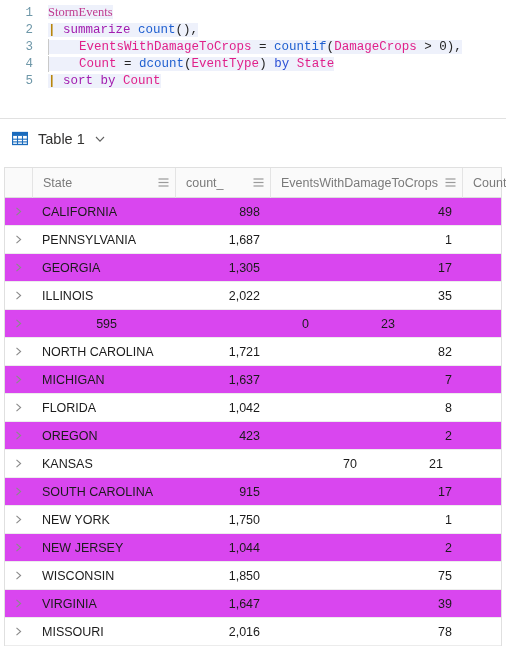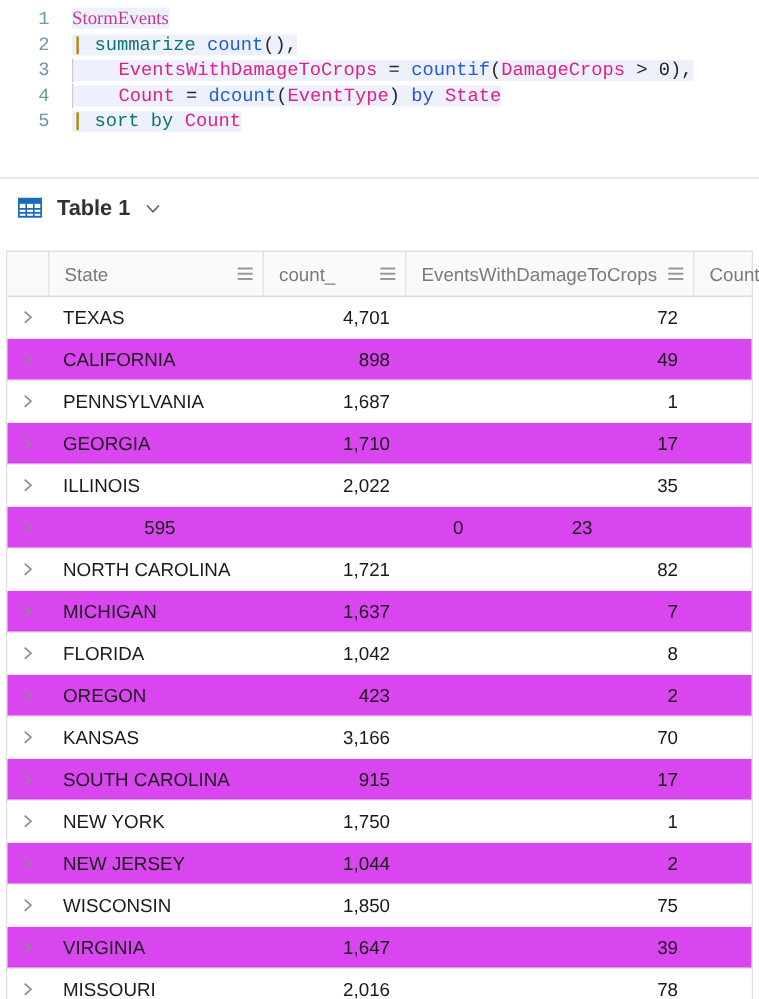--- a/index.html
+++ b/index.html
@@ -43,21 +43,21 @@
     user-select: none;
   }
   .code-text {
     position: relative;
     flex: 1;
     padding-left: 6px;
     box-sizing: border-box;
   }
   .code-text .seg { background: #eef1fb; }
   .tok-table  { color: #c03a8f; font-family: Liberation Serif, serif; }
-  .tok-kw     { color: #0f766e; }
+  .tok-kw     { color: #a21caf; }
   .tok-fn     { color: #1f5fd0; }
   .tok-col    { color: #e0208a; }
   .tok-op     { color: #262626; }
   .tok-num    { color: #1a1a1a; }
   .tok-by     { color: #2b4fd6; }
   .pipe       { color: #b8860b; font-weight: bold; }
   .guide {
     display: inline-block;
     border-left: 1px solid #c9c9c9;
     height: 16px;
@@ -73,21 +73,20 @@
     width: 100%;
   }
 
   
   .table-title-bar {
     display: flex;
     align-items: center;
     height: 40px;
     padding: 0 0 0 12px;
     box-sizing: border-box;
-    font-weight: bold;
   }
   .grid-icon {
     width: 16px;
     height: 16px;
     margin-right: 10px;
     flex: 0 0 auto;
     display: block;
   }
   .table-title {
     font-size: 14.5px;
@@ -259,31 +258,20 @@
       </svg>
     </div>
 
     <div class="gh-cell col-cnt">
       <span class="gh-label">Count</span>
 
     </div>
   </div>
 
   <div id="grid-body">
-      <div class="grid-row">
-        <div class="cell c-expand">
-          <svg class="chev-right" viewBox="0 0 9 9">
-            <polyline points="2.5,0.8 6.6,4.5 2.5,8.2" fill="none" stroke="#8a8a8a" stroke-width="1.1"></polyline>
-          </svg>
-        </div>
-        <div class="cell c-state">TEXAS</div>
-        <div class="cell c-count">4,701</div>
-        <div class="cell c-events">72</div>
-        <div class="cell c-cnt">27</div>
-      </div>
       <div class="grid-row alt">
         <div class="cell c-expand">
           <svg class="chev-right" viewBox="0 0 9 9">
             <polyline points="2.5,0.8 6.6,4.5 2.5,8.2" fill="none" stroke="#8a8a8a" stroke-width="1.1"></polyline>
           </svg>
         </div>
         <div class="cell c-state">CALIFORNIA</div>
         <div class="cell c-count">898</div>
         <div class="cell c-events">49</div>
         <div class="cell c-cnt">26</div>
@@ -299,21 +287,21 @@
         <div class="cell c-events">1</div>
         <div class="cell c-cnt">25</div>
       </div>
       <div class="grid-row alt">
         <div class="cell c-expand">
           <svg class="chev-right" viewBox="0 0 9 9">
             <polyline points="2.5,0.8 6.6,4.5 2.5,8.2" fill="none" stroke="#8a8a8a" stroke-width="1.1"></polyline>
           </svg>
         </div>
         <div class="cell c-state">GEORGIA</div>
-        <div class="cell c-count">1,710</div>
+        <div class="cell c-count">1,305</div>
         <div class="cell c-events">17</div>
         <div class="cell c-cnt">24</div>
       </div>
       <div class="grid-row">
         <div class="cell c-expand">
           <svg class="chev-right" viewBox="0 0 9 9">
             <polyline points="2.5,0.8 6.6,4.5 2.5,8.2" fill="none" stroke="#8a8a8a" stroke-width="1.1"></polyline>
           </svg>
         </div>
         <div class="cell c-state">ILLINOIS</div>
@@ -375,21 +363,20 @@
         <div class="cell c-events">2</div>
         <div class="cell c-cnt">21</div>
       </div>
       <div class="grid-row">
         <div class="cell c-expand">
           <svg class="chev-right" viewBox="0 0 9 9">
             <polyline points="2.5,0.8 6.6,4.5 2.5,8.2" fill="none" stroke="#8a8a8a" stroke-width="1.1"></polyline>
           </svg>
         </div>
         <div class="cell c-state">KANSAS</div>
-        <div class="cell c-count">3,166</div>
         <div class="cell c-events">70</div>
         <div class="cell c-cnt">21</div>
       </div>
       <div class="grid-row alt">
         <div class="cell c-expand">
           <svg class="chev-right" viewBox="0 0 9 9">
             <polyline points="2.5,0.8 6.6,4.5 2.5,8.2" fill="none" stroke="#8a8a8a" stroke-width="1.1"></polyline>
           </svg>
         </div>
         <div class="cell c-state">SOUTH CAROLINA</div>

